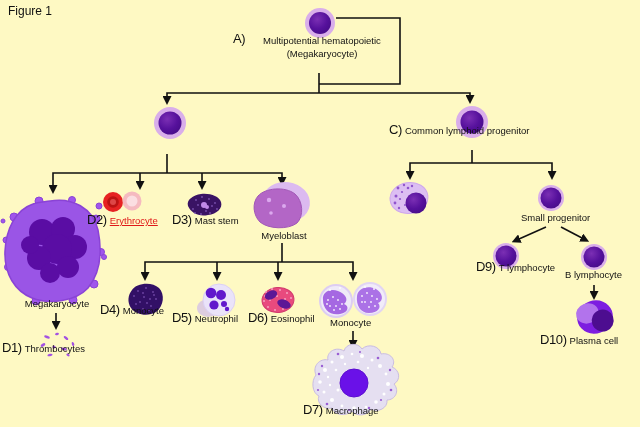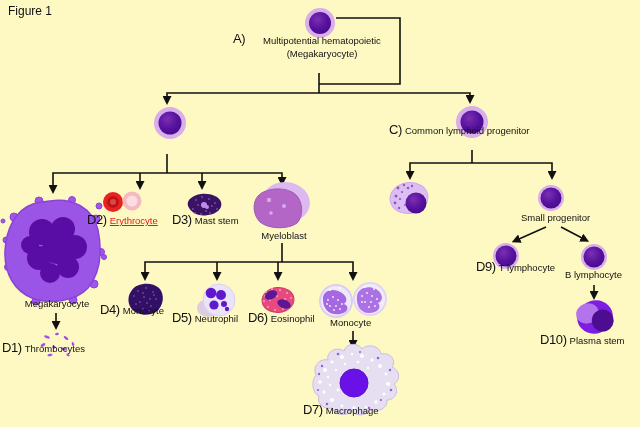--- a/index.html
+++ b/index.html
@@ -372,16 +372,16 @@
 
   <div class="lbl" style="left:521px;top:212px;"><span>Small progenitor</span></div>
 
   <div class="lbl" style="left:476px;top:261px;">
     <span class="pref">D9)</span><span>T lymphocyte</span>
   </div>
 
   <div class="lbl" style="left:565px;top:269px;"><span>B lymphocyte</span></div>
 
   <div class="lbl" style="left:540px;top:334px;">
-    <span class="pref">D10)</span><span>Plasma stem</span>
+    <span class="pref">D10)</span><span>Plasma cell</span>
   </div>
 
 </div>
 
 </body></html>

